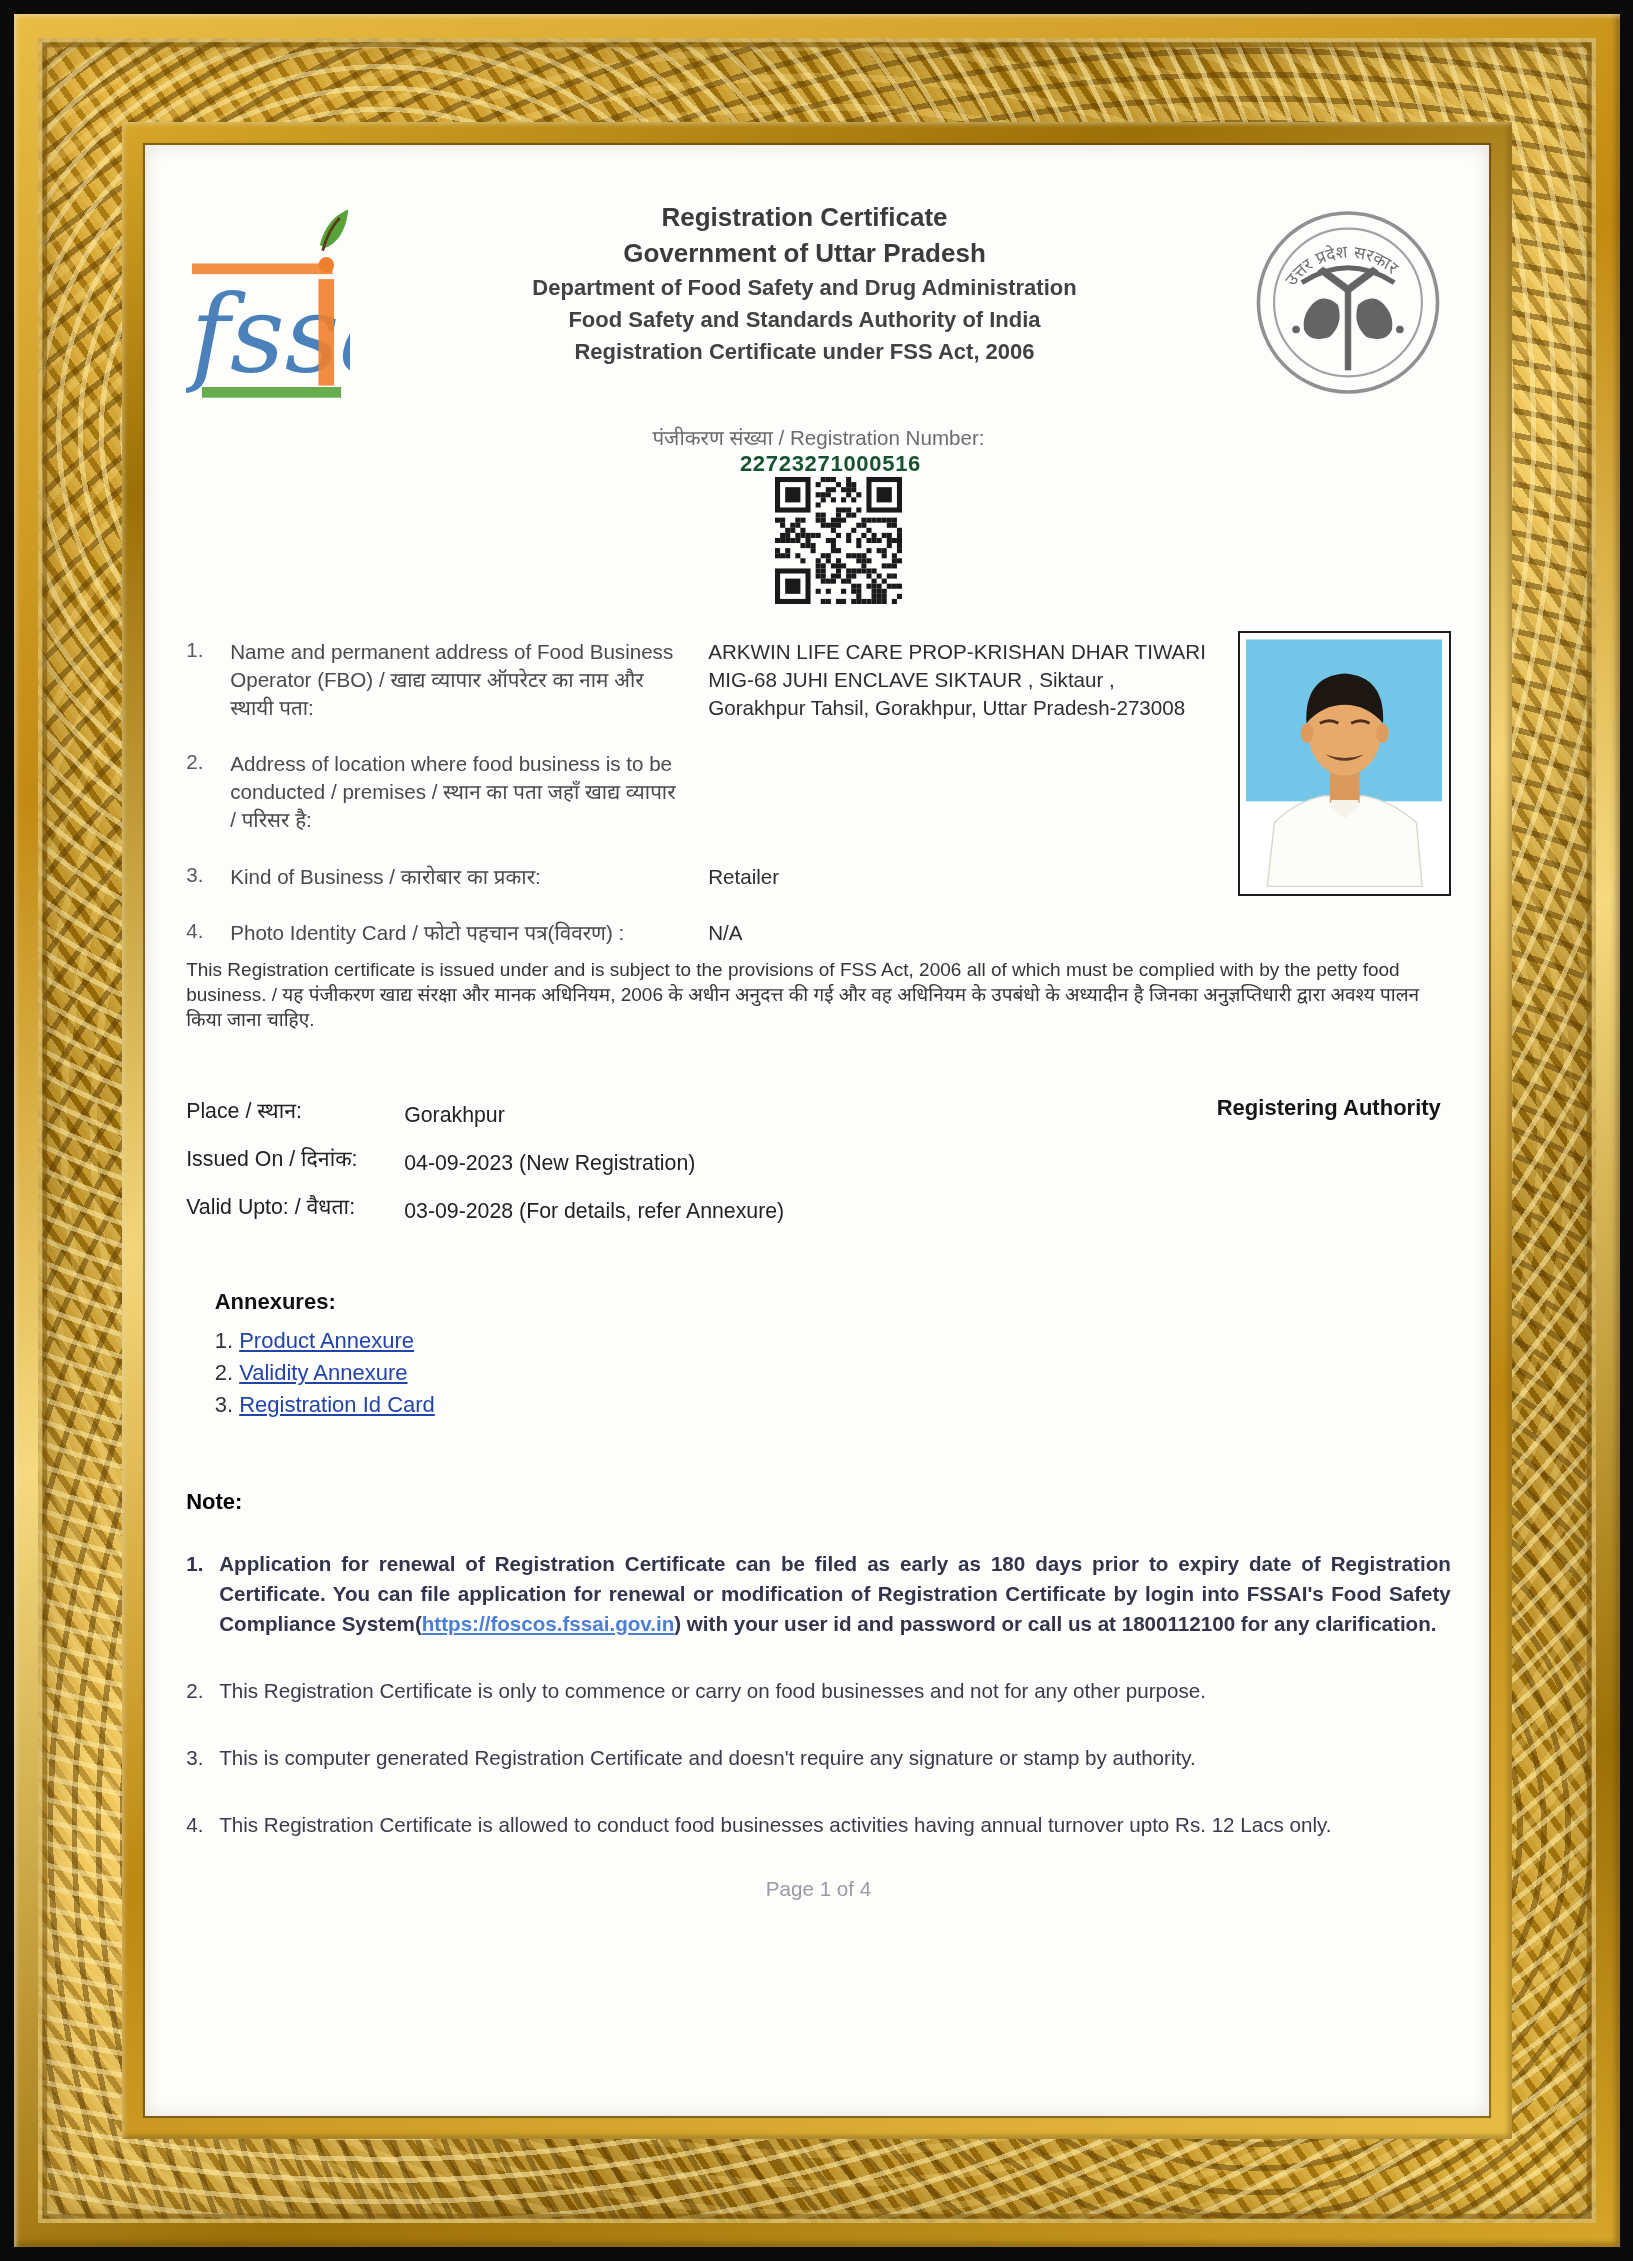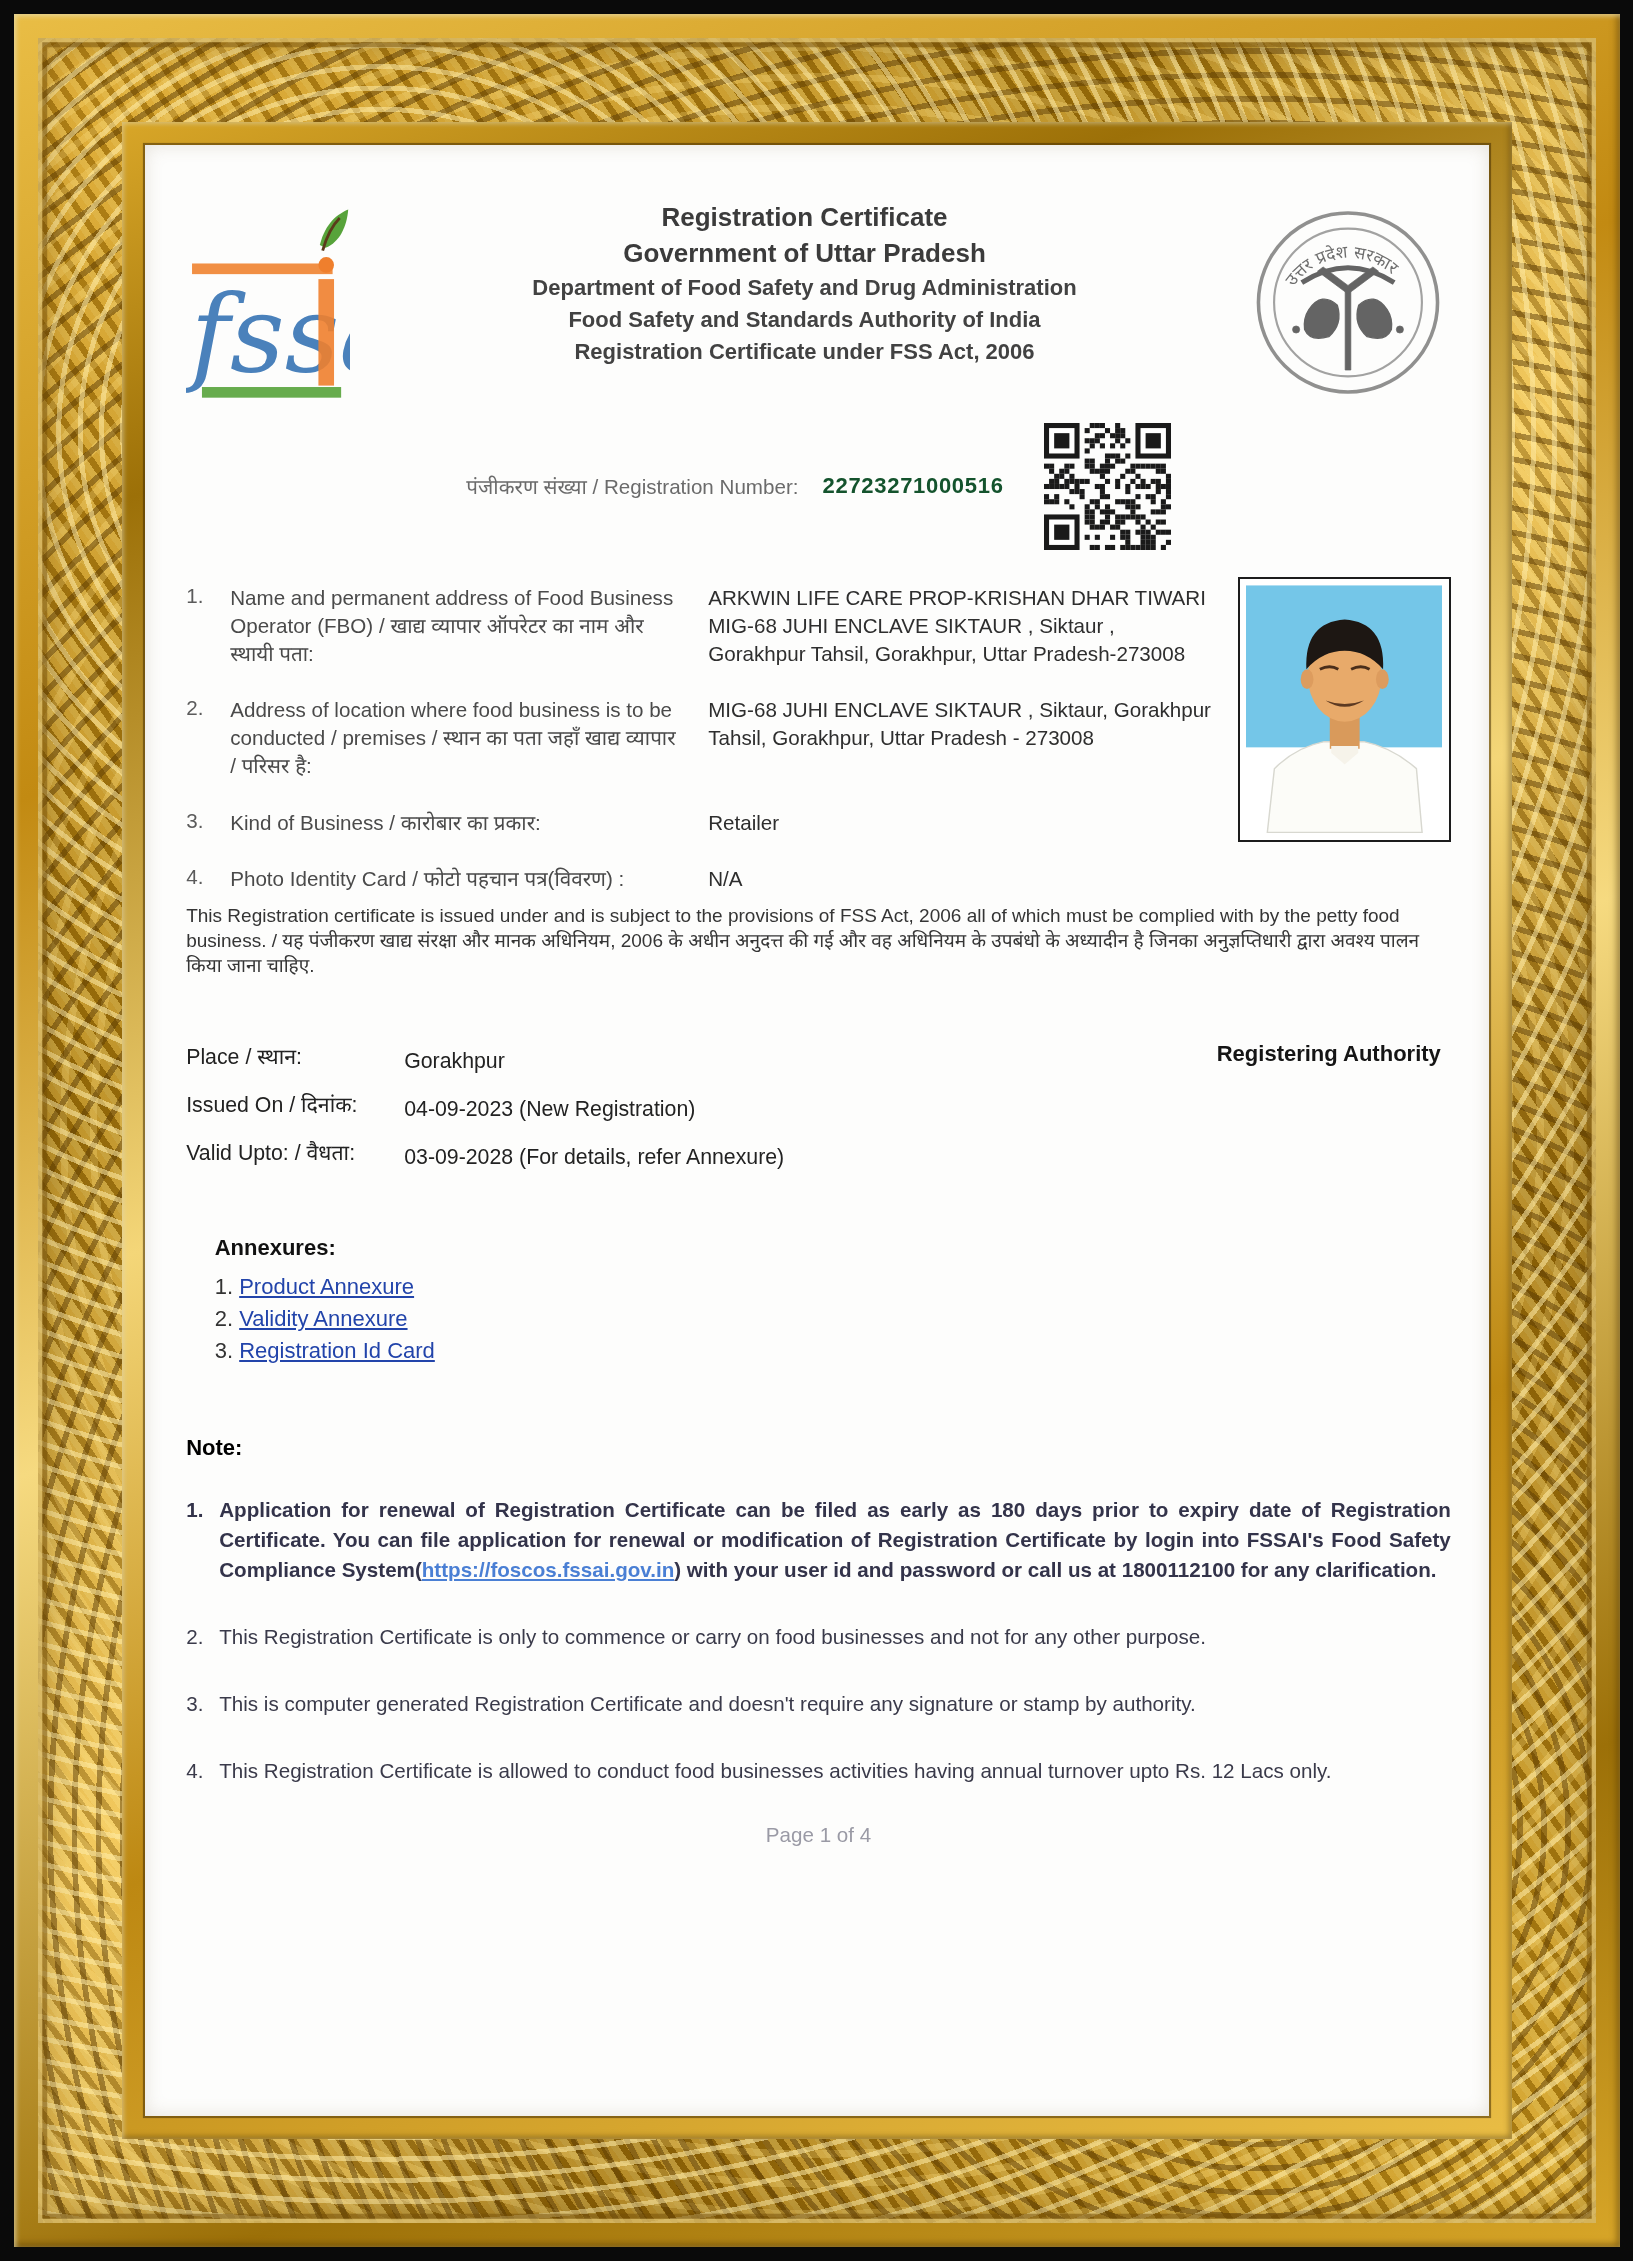--- a/index.html
+++ b/index.html
@@ -42,21 +42,21 @@
   }
   
   .cert-header{display:flex;align-items:flex-start;}
   .logo-wrap{width:178px;flex:0 0 auto;padding-top:11.4px;}
   .titles{flex:1;text-align:center;color:#3b3b3b;padding-top:10px;}
   .t1{font-size:26px;font-weight:bold;line-height:36px;}
   .t2{font-size:26px;font-weight:bold;line-height:37px;}
   .t3,.t4,.t5{font-size:22px;font-weight:bold;line-height:32px;color:#424242;}
   .seal-wrap{width:206px;flex:0 0 auto;display:flex;justify-content:center;padding-top:14.2px;}
   
-  .reg-line{margin-top:7.1px;display:flex;justify-content:center;align-items:center;}
+  .reg-line{margin-top:7.1px;display:flex;justify-content:center;align-items:center;flex-direction:column;}
   .reg-label{font-size:20.6px;color:#6b6b6b;}
   .reg-value{font-size:22px;font-weight:bold;color:#14532d;margin-left:24px;letter-spacing:0.7px;}
   .qr-box{margin-left:40px;width:127px;height:127px;flex:0 0 auto;}
   
   .fields{position:relative;margin-top:34px;padding-right:235px;}
   .field-row{display:flex;margin-bottom:28.5px;}
   .f-num{flex:0 0 44px;font-size:20.6px;color:#5b5b5b;}
   .f-label{flex:0 0 478px;font-size:20.6px;line-height:28px;color:#4a4a4a;padding-right:28.5px;box-sizing:border-box;}
   .f-value{flex:1;font-size:20.6px;line-height:28px;color:#2e2e2e;}
   .f-value .blk{display:block;}
@@ -380,21 +380,20 @@
         <div class="f-label">Name and permanent address of Food Business Operator (FBO) / खाद्य व्यापार ऑपरेटर का नाम और स्थायी पता:</div>
         <div class="f-value">
           <span class="blk">ARKWIN LIFE CARE PROP-KRISHAN DHAR TIWARI</span>
           <span class="blk">MIG-68 JUHI ENCLAVE SIKTAUR  , Siktaur , Gorakhpur Tahsil, Gorakhpur, Uttar Pradesh-273008</span>
         </div>
       </div>
 
       <div class="field-row">
         <div class="f-num">2.</div>
         <div class="f-label">Address of location where food business is to be conducted / premises / स्थान का पता जहाँ खाद्य व्यापार / परिसर है:</div>
-        <div class="f-value">MIG-68 JUHI ENCLAVE SIKTAUR , Siktaur, Gorakhpur Tahsil, Gorakhpur, Uttar Pradesh - 273008</div>
       </div>
 
       <div class="field-row">
         <div class="f-num">3.</div>
         <div class="f-label">Kind of Business / कारोबार का प्रकार:</div>
         <div class="f-value">Retailer</div>
       </div>
 
       <div class="field-row" style="margin-bottom:10px">
         <div class="f-num">4.</div>

